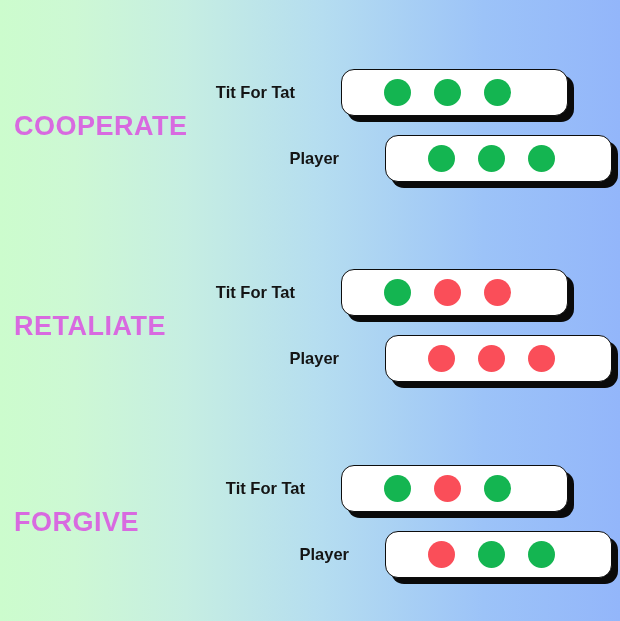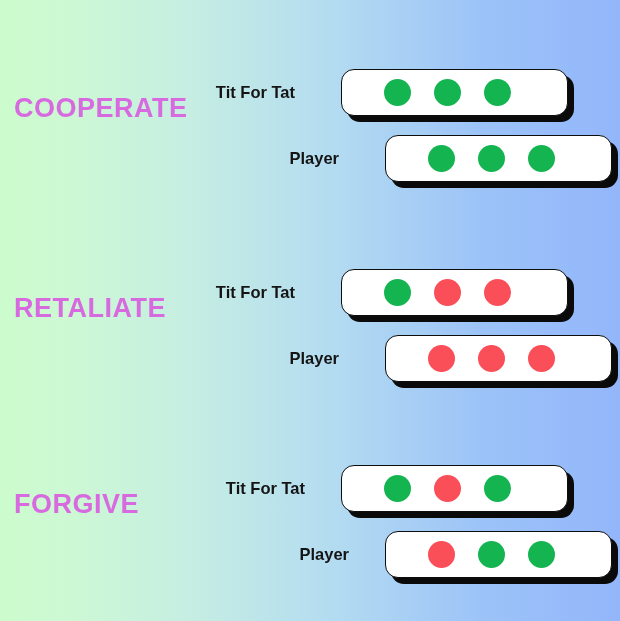--- a/index.html
+++ b/index.html
@@ -33,21 +33,21 @@
     left: 14px;
     width: 300px;
     font-size: 27px;
     font-weight: 700;
     letter-spacing: 0.5px;
     color: #d86ae0;
     white-space: nowrap;
     line-height: 1;
   }
   .section .section-title {
-    top: 32px;
+    top: 50px;
   }
 
   
   .row {
     position: absolute;
     left: 0;
     width: 620px;
     height: 58px;
   }
   .row.row-a { top: 0px; padding-left: 44px; }

